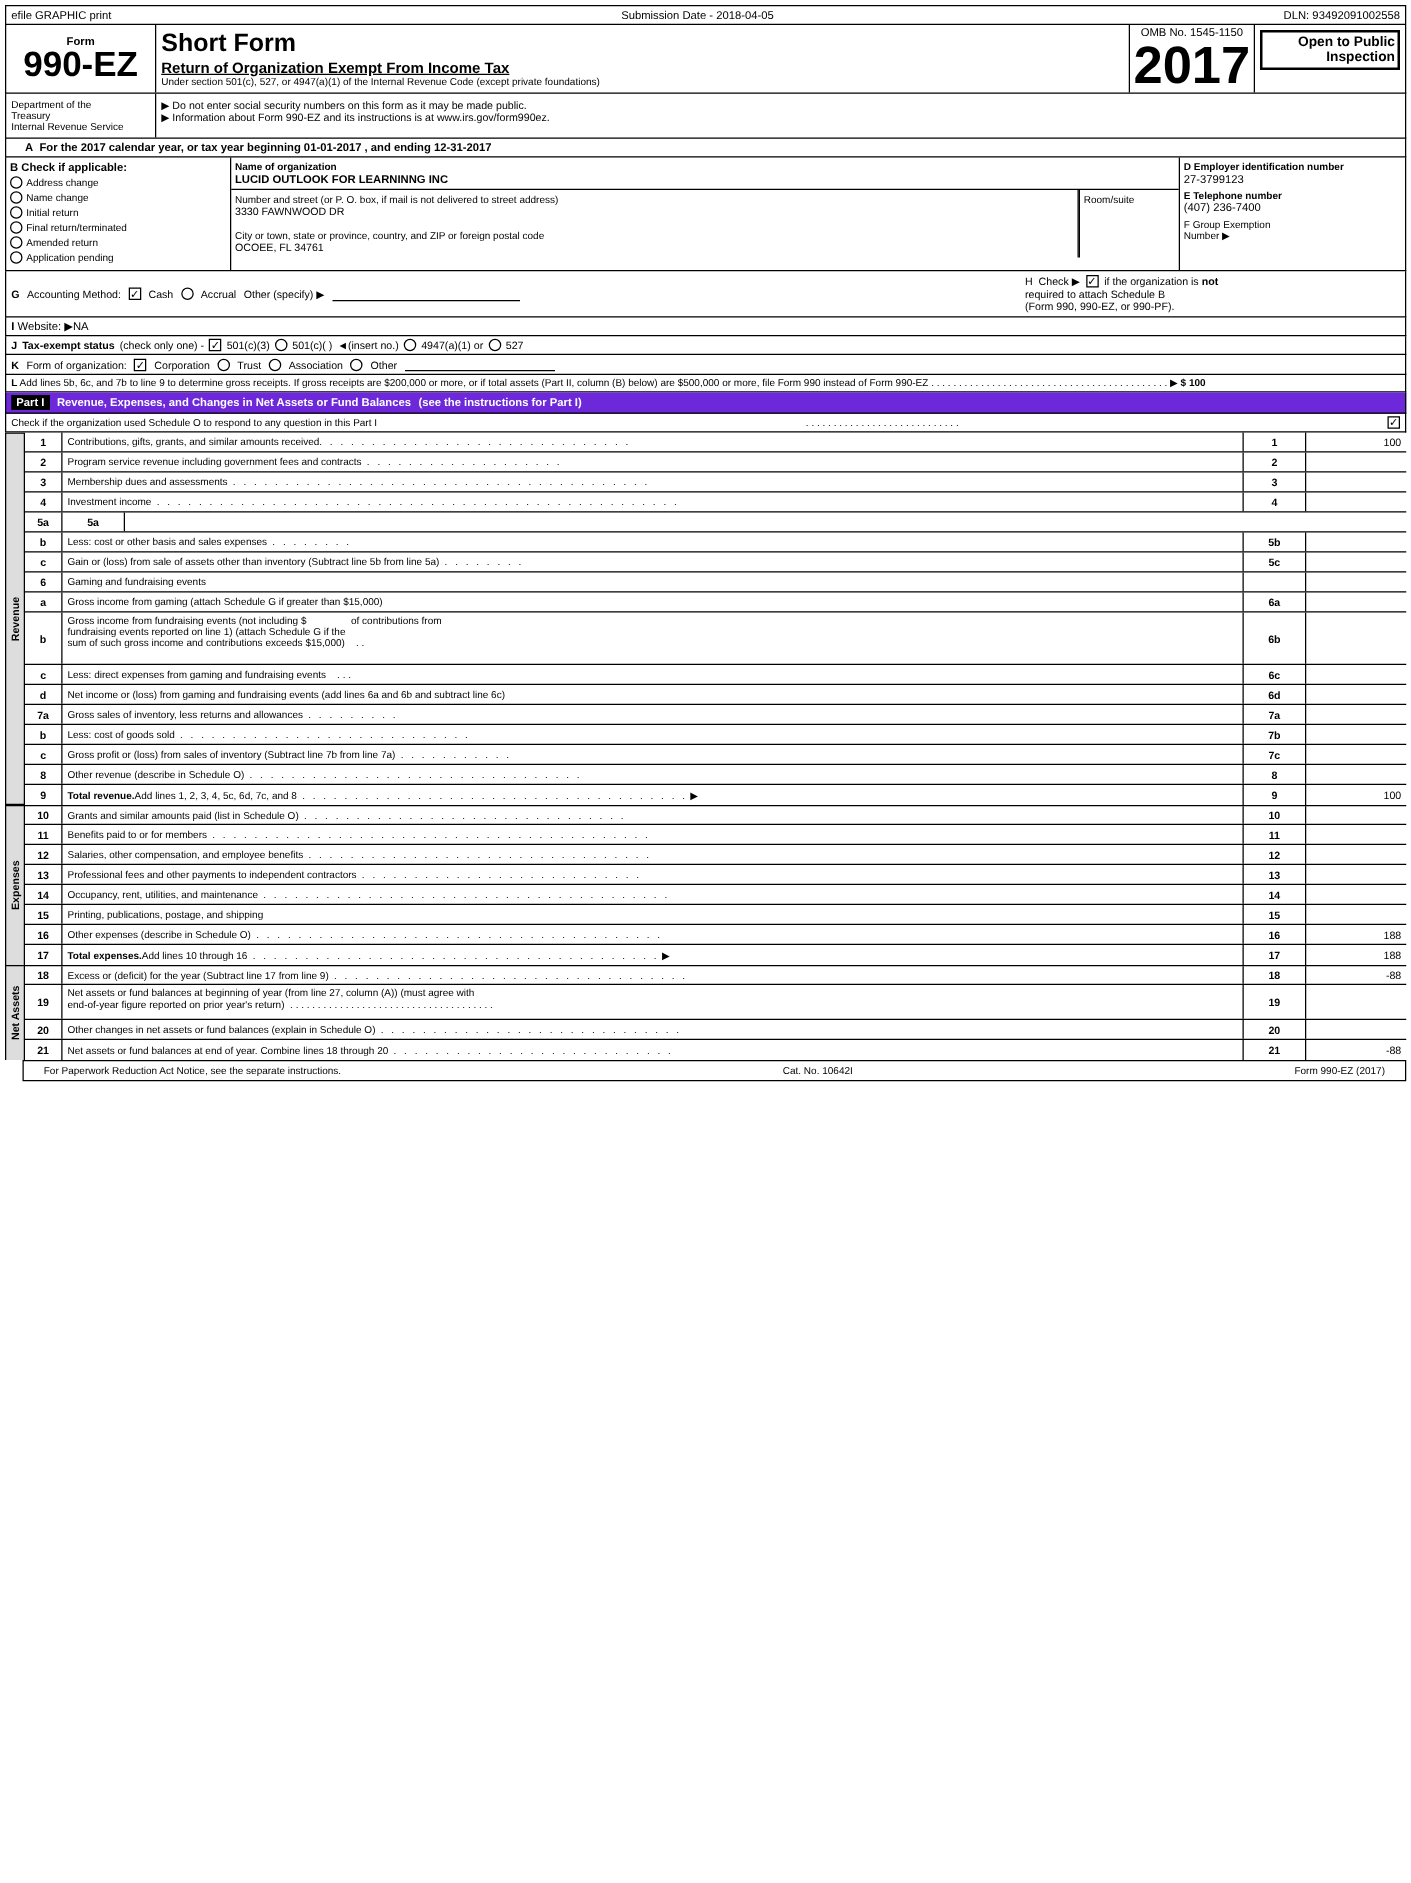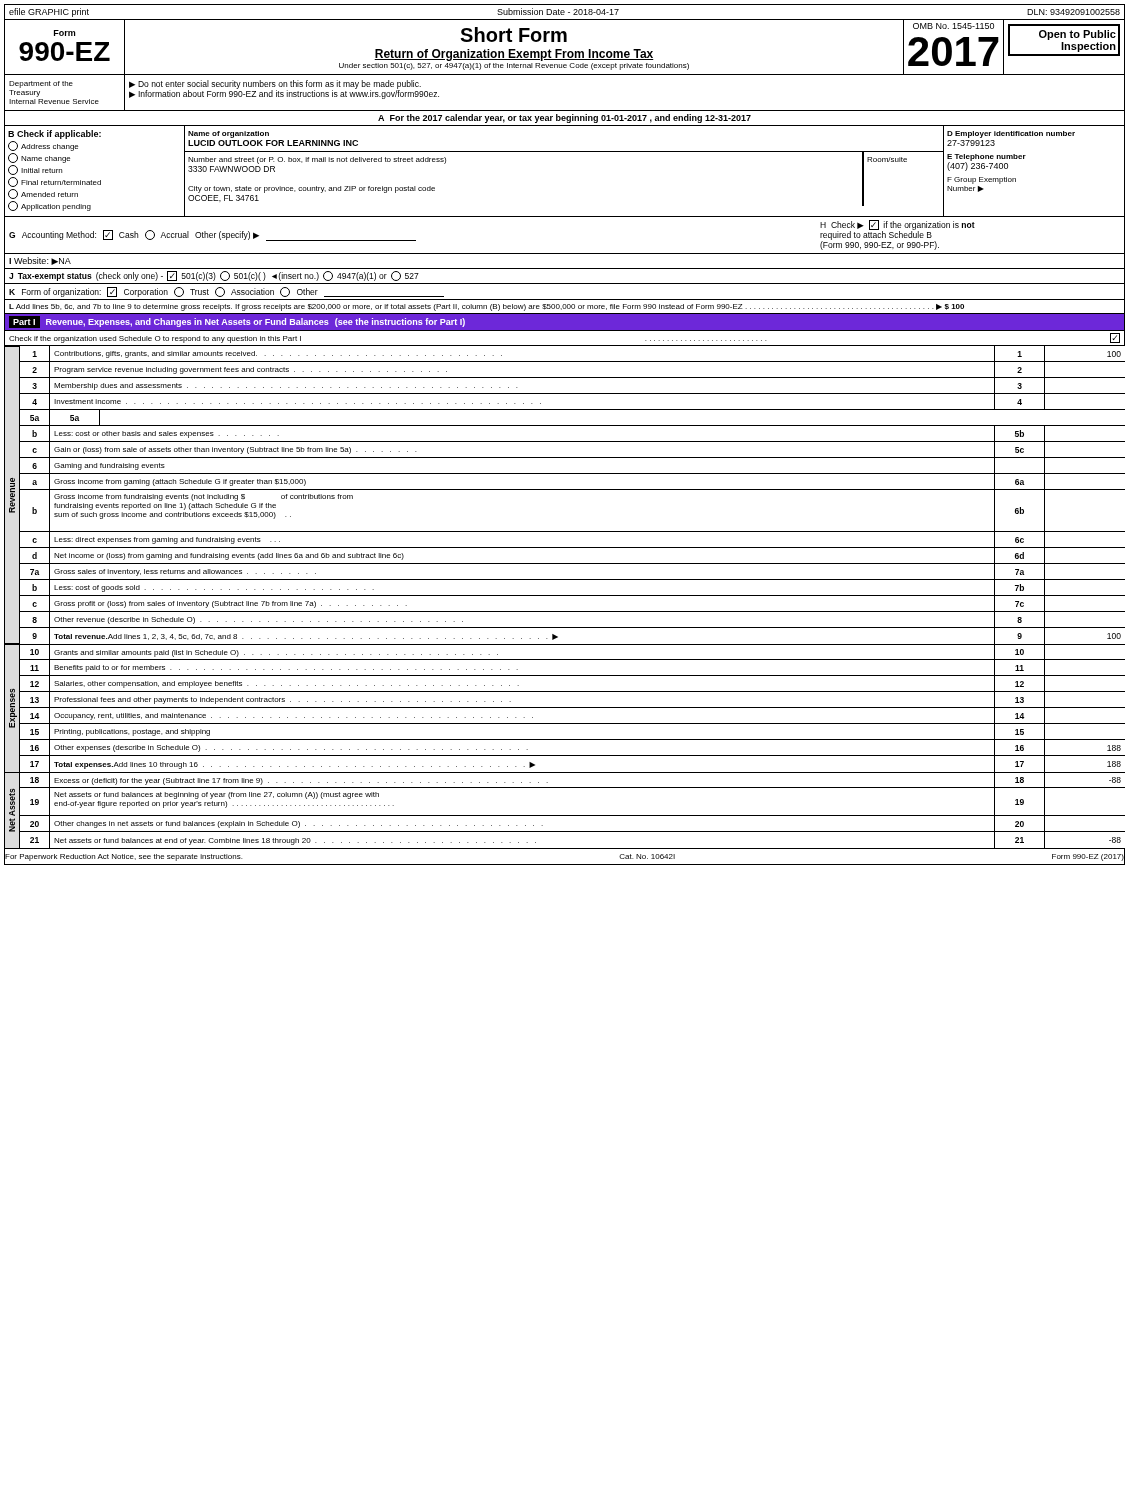--- a/index.html
+++ b/index.html
@@ -7,36 +7,36 @@
     
     .page { width: 1129px; padding: 4px; }
     
     
     .top-bar { display: flex; justify-content: space-between; align-items: center; border: 1px solid black; padding: 2px 4px; background: white; }
     
     
     .main-header { display: flex; border: 1px solid black; border-top: none; }
     .form-number-box { width: 120px; border-right: 1px solid black; padding: 4px; display: flex; flex-direction: column; align-items: center; justify-content: center; text-align: center; }
     .form-number { font-size: 28px; font-weight: bold; line-height: 1; }
-    .header-center { flex: 1; padding: 4px; border-right: 1px solid black; text-align: center; }
+    .header-center { flex: 1; padding: 4px; border-right: 1px solid black; text-align: left; }
     .short-form-title { font-size: 20px; font-weight: bold; }
     .return-title { font-size: 12px; font-weight: bold; text-decoration: underline; }
     .subtitle { font-size: 8px; }
     .year-box { width: 100px; display: flex; flex-direction: column; align-items: center; justify-content: center; border-right: 1px solid black; }
     .year-num { font-size: 42px; font-weight: bold; line-height: 1; }
     .open-public-box { width: 120px; text-align: right; padding: 4px; }
     .open-public-title { font-size: 11px; font-weight: bold; border: 2px solid black; padding: 2px; }
     
     
     .instructions-row { display: flex; border: 1px solid black; border-top: none; }
     .dept-info { width: 120px; border-right: 1px solid black; padding: 4px; font-size: 8px; }
     .instructions-center { flex: 1; padding: 4px; font-size: 8.5px; }
     
     
-    .calendar-row { border: 1px solid black; border-top: none; padding: 2px 4px; font-size: 9px; font-weight: bold; text-align: center; }
+    .calendar-row { border: 1px solid black; border-top: none; padding: 2px 15px; font-size: 9px; font-weight: bold; }
     
     
     .check-name-section { display: flex; border: 1px solid black; border-top: none; }
     .check-col { width: 180px; border-right: 1px solid black; padding: 3px; font-size: 8.5px; }
     .check-col .section-label { font-weight: bold; font-size: 9px; margin-bottom: 2px; }
     .check-row { display: flex; align-items: center; gap: 3px; margin: 2px 0; font-size: 8px; }
     .radio-circle { width: 10px; height: 10px; border-radius: 50%; border: 1px solid black; display: inline-flex; align-items: center; justify-content: center; flex-shrink: 0; }
     .name-col { flex: 1; border-right: 1px solid black; }
     .name-top { border-bottom: 1px solid black; padding: 3px; }
     .name-label { font-size: 8px; font-weight: bold; }
@@ -81,30 +81,30 @@
     .row-lineno-col { width: 50px; border-right: 1px solid black; font-size: 8.5px; text-align: center; padding: 2px; display: flex; align-items: center; justify-content: center; font-weight: bold; }
     
     
     .side-label-container { display: flex; }
     .side-label { writing-mode: vertical-rl; transform: rotate(180deg); background: #ddd; border: 1px solid black; font-size: 8.5px; font-weight: bold; text-align: center; padding: 4px 2px; display: flex; align-items: center; justify-content: center; }
     .table-section { flex: 1; }
     
     .dots { letter-spacing: 2px; font-size: 8px; }
     
     
-    .footer-row { border: 1px solid black; border-top: 1px solid black; padding: 3px 0; font-size: 8px; display: flex; justify-content: space-between; }
+    .footer-row { border: 1px solid black; border-top: 1px solid black; padding: 3px 16px; font-size: 8px; display: flex; justify-content: space-between; margin-left: 14px; }
   </style>
 </head>
 <body>
 
 <div class="page">
 
   <div class="top-bar">
     <span>efile GRAPHIC print</span>
-    <span>Submission Date - 2018-04-17</span>
+    <span>Submission Date - 2018-04-05</span>
     <span>DLN: 93492091002558</span>
   </div>
 
   <div class="main-header">
     <div class="form-number-box">
       <div style="font-size:9px; font-weight:bold;">Form</div>
       <div class="form-number">990-EZ</div>
     </div>
     <div class="header-center">
       <div class="short-form-title">Short Form</div>

